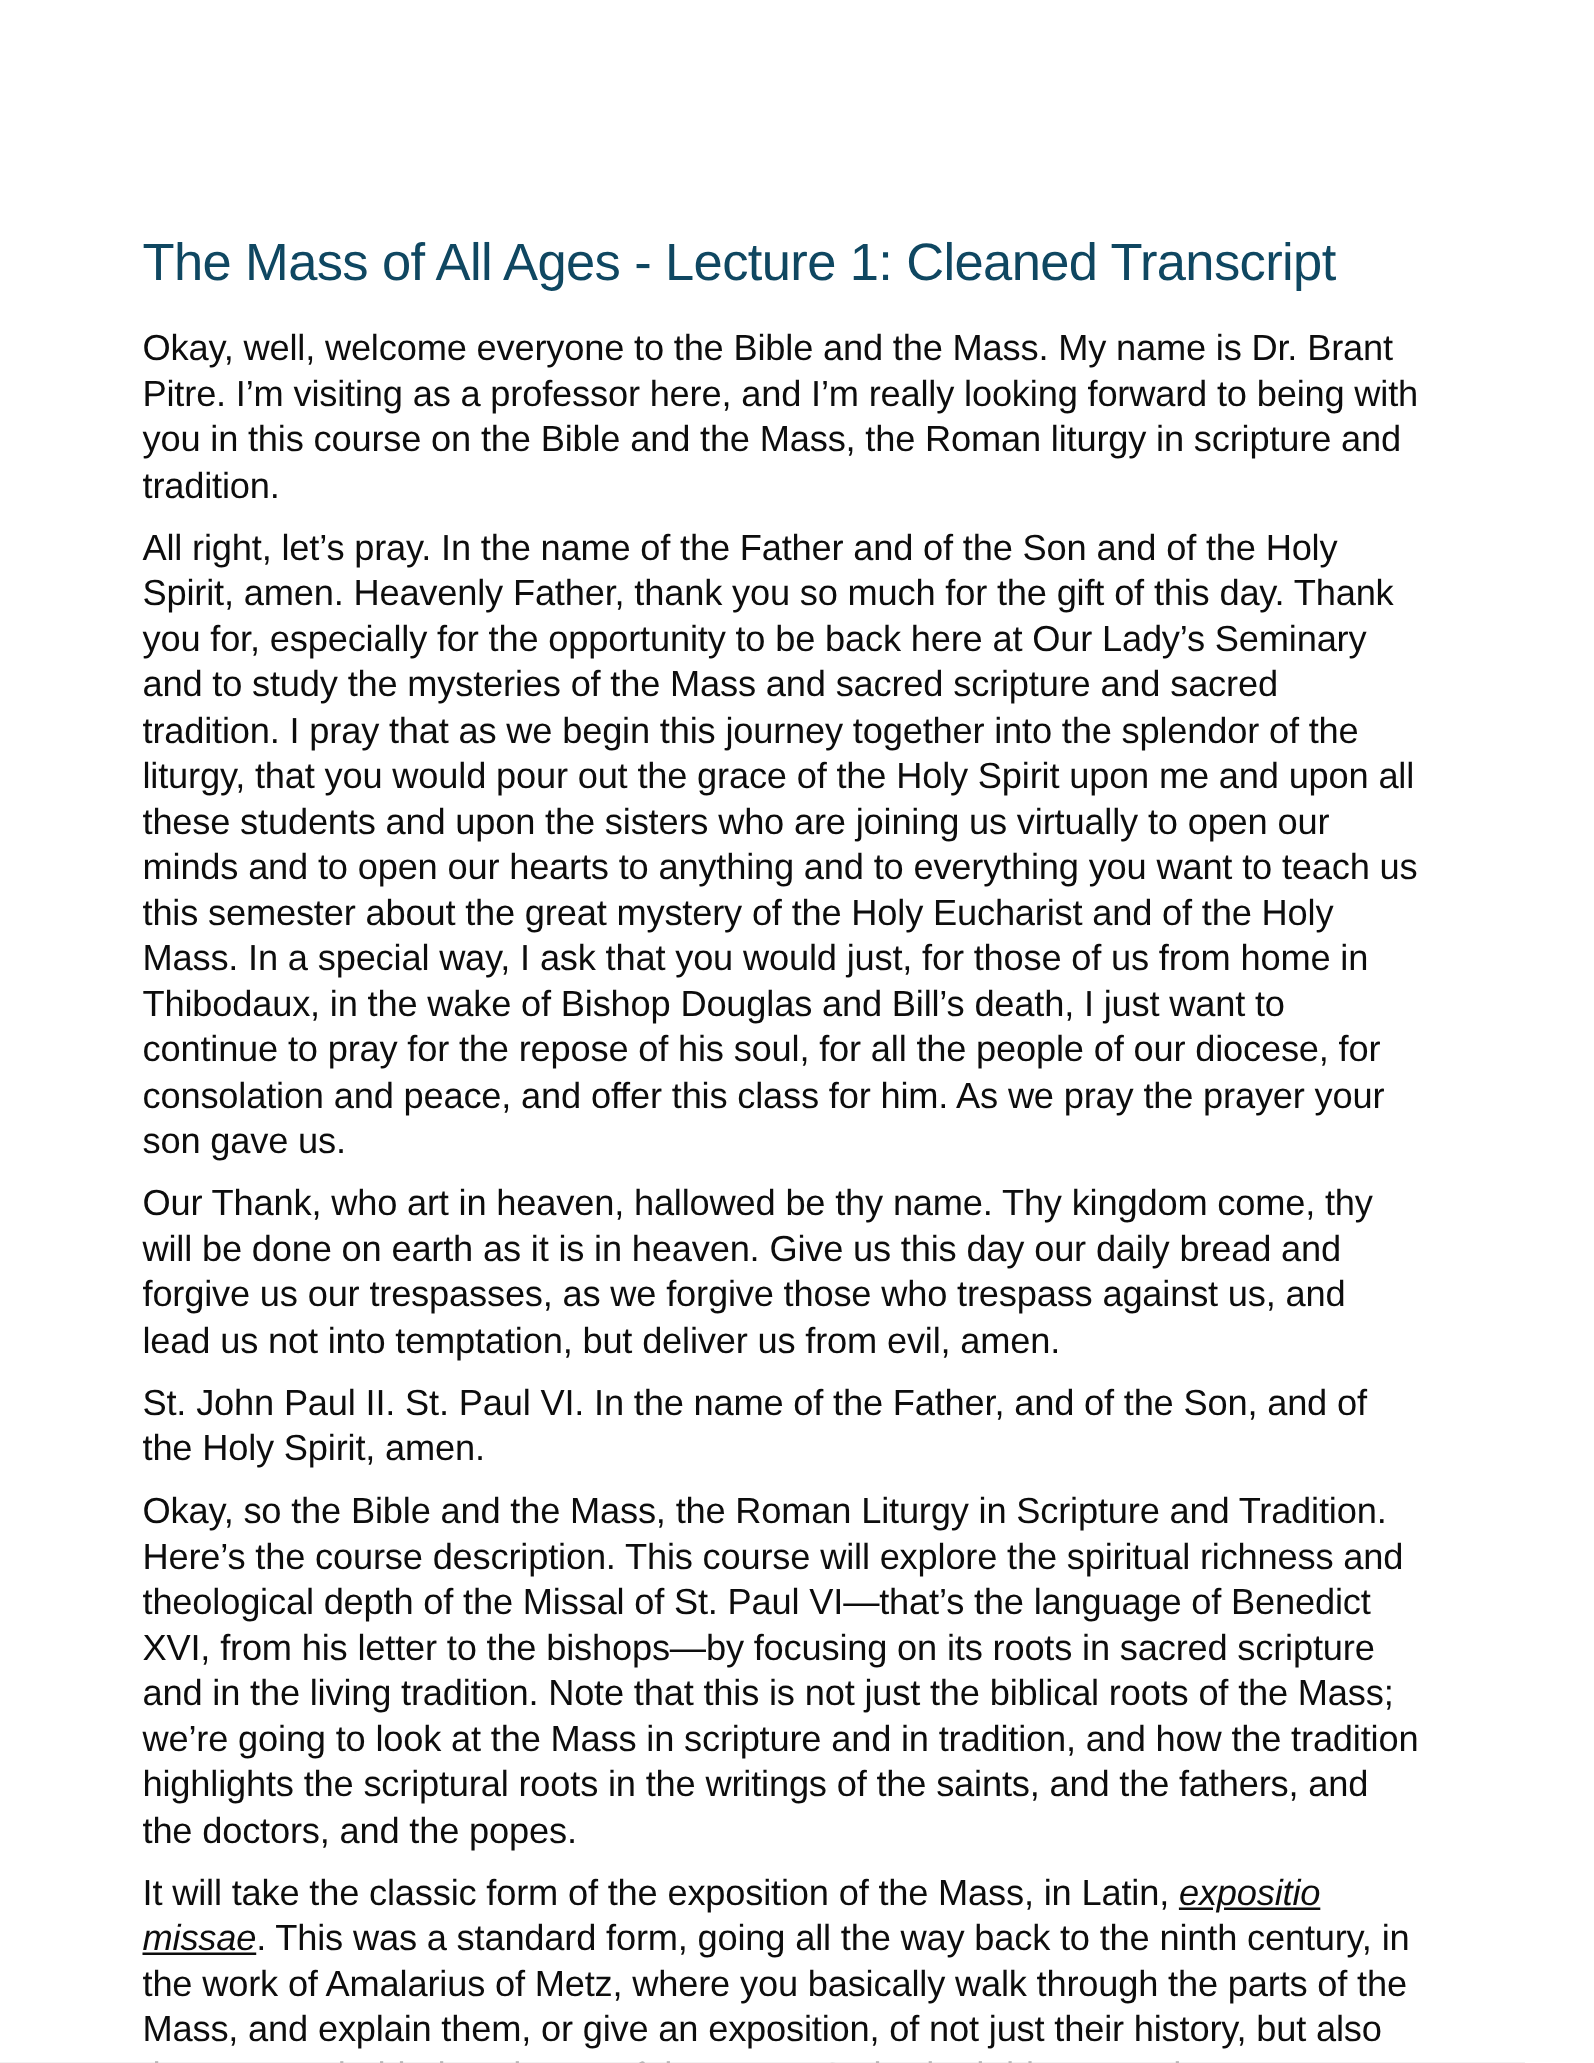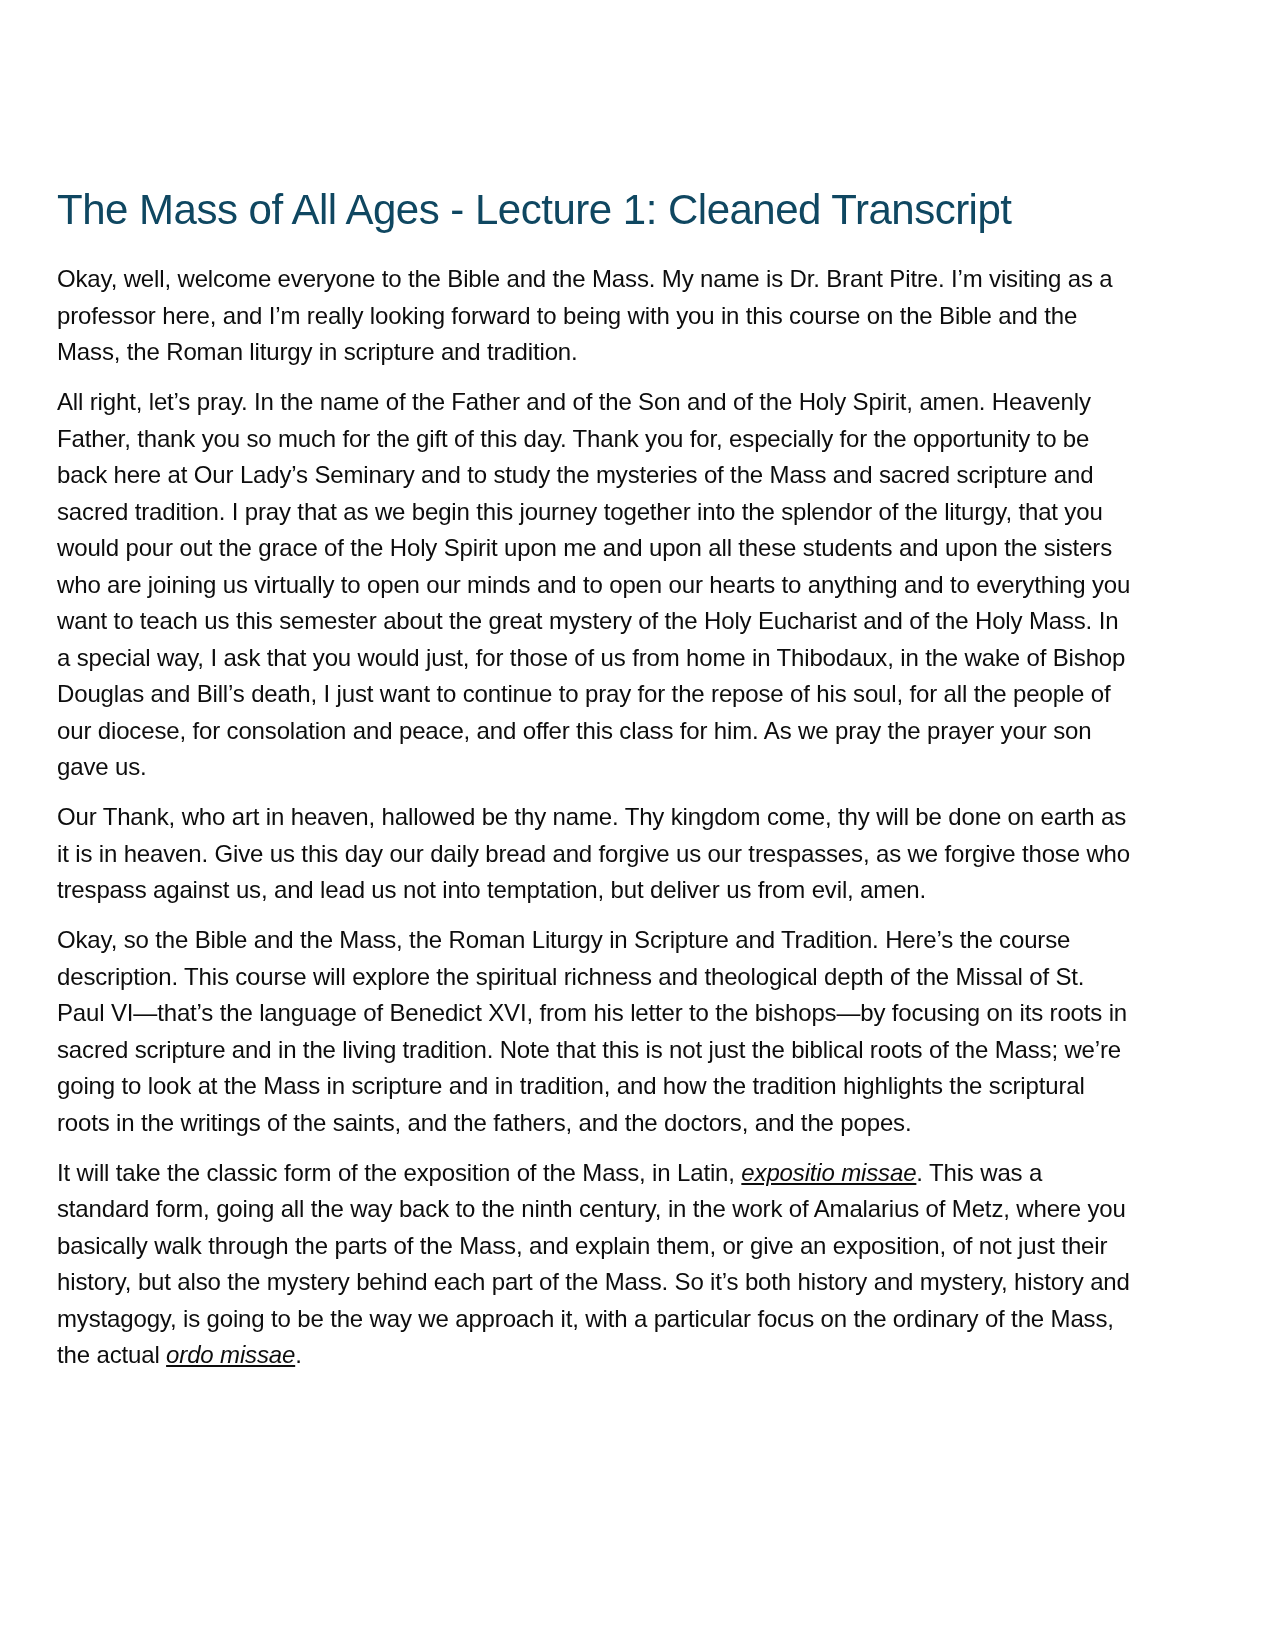--- a/index.html
+++ b/index.html
@@ -12,49 +12,50 @@
     padding: 0;
     background: #e8e8e8;
   }
   .page {
     position: relative;
     width: 1275px;
     height: 1650px;
     margin: 0 auto;
     background: var(--page-bg);
     box-sizing: border-box;
-    padding: 186px 140px 60px 57px;
+    padding: 186px 140px 60px 114px;
     font-family: "Liberation Sans", sans-serif;
     overflow: hidden;
   }
   .doc-title {
     margin: 0 0 27px 0;
     font-size: 42px;
     font-weight: 400;
     line-height: 1.15;
     letter-spacing: -0.5px;
     color: var(--title-color);
   }
   .para {
     margin: 0 0 13.5px 0;
-    font-size: 24px;
+    font-size: 29px;
     line-height: 36.5px;
     letter-spacing: -0.15px;
     color: var(--text-color);
   }
   .para em {
     font-style: italic;
     text-decoration: underline;
   }
 </style>
 </head>
 <body>
 
 <div class="page">
   <h1 class="doc-title">The Mass of All Ages - Lecture 1: Cleaned Transcript</h1>
   <div id="doc-body">
       <p class="para"><span>Okay, well, welcome everyone to the Bible and the Mass. My name is Dr. Brant Pitre. I’m visiting as a professor here, and I’m really looking forward to being with you in this course on the Bible and the Mass, the Roman liturgy in scripture and tradition.</span></p>
       <p class="para"><span>All right, let’s pray. In the name of the Father and of the Son and of the Holy Spirit, amen. Heavenly Father, thank you so much for the gift of this day. Thank you for, especially for the opportunity to be back here at Our Lady’s Seminary and to study the mysteries of the Mass and sacred scripture and sacred tradition. I pray that as we begin this journey together into the splendor of the liturgy, that you would pour out the grace of the Holy Spirit upon me and upon all these students and upon the sisters who are joining us virtually to open our minds and to open our hearts to anything and to everything you want to teach us this semester about the great mystery of the Holy Eucharist and of the Holy Mass. In a special way, I ask that you would just, for those of us from home in Thibodaux, in the wake of Bishop Douglas and Bill’s death, I just want to continue to pray for the repose of his soul, for all the people of our diocese, for consolation and peace, and offer this class for him. As we pray the prayer your son gave us.</span></p>
       <p class="para"><span>Our Thank, who art in heaven, hallowed be thy name. Thy kingdom come, thy will be done on earth as it is in heaven. Give us this day our daily bread and forgive us our trespasses, as we forgive those who trespass against us, and lead us not into temptation, but deliver us from evil, amen.</span></p>
+      <p class="para"><span>St. John Paul II. St. Paul VI. In the name of the Father, and of the Son, and of the Holy Spirit, amen.</span></p>
       <p class="para"><span>Okay, so the Bible and the Mass, the Roman Liturgy in Scripture and Tradition. Here’s the course description. This course will explore the spiritual richness and theological depth of the Missal of St. Paul VI—that’s the language of Benedict XVI, from his letter to the bishops—by focusing on its roots in sacred scripture and in the living tradition. Note that this is not just the biblical roots of the Mass; we’re going to look at the Mass in scripture and in tradition, and how the tradition highlights the scriptural roots in the writings of the saints, and the fathers, and the doctors, and the popes.</span></p>
       <p class="para"><span>It will take the classic form of the exposition of the Mass, in Latin, </span><em>expositio missae</em><span>. This was a standard form, going all the way back to the ninth century, in the work of Amalarius of Metz, where you basically walk through the parts of the Mass, and explain them, or give an exposition, of not just their history, but also the mystery behind each part of the Mass. So it’s both history and mystery, history and mystagogy, is going to be the way we approach it, with a particular focus on the ordinary of the Mass, the actual </span><em>ordo missae</em><span>.</span></p>
     </div>
 </div>
 
 </body></html>

